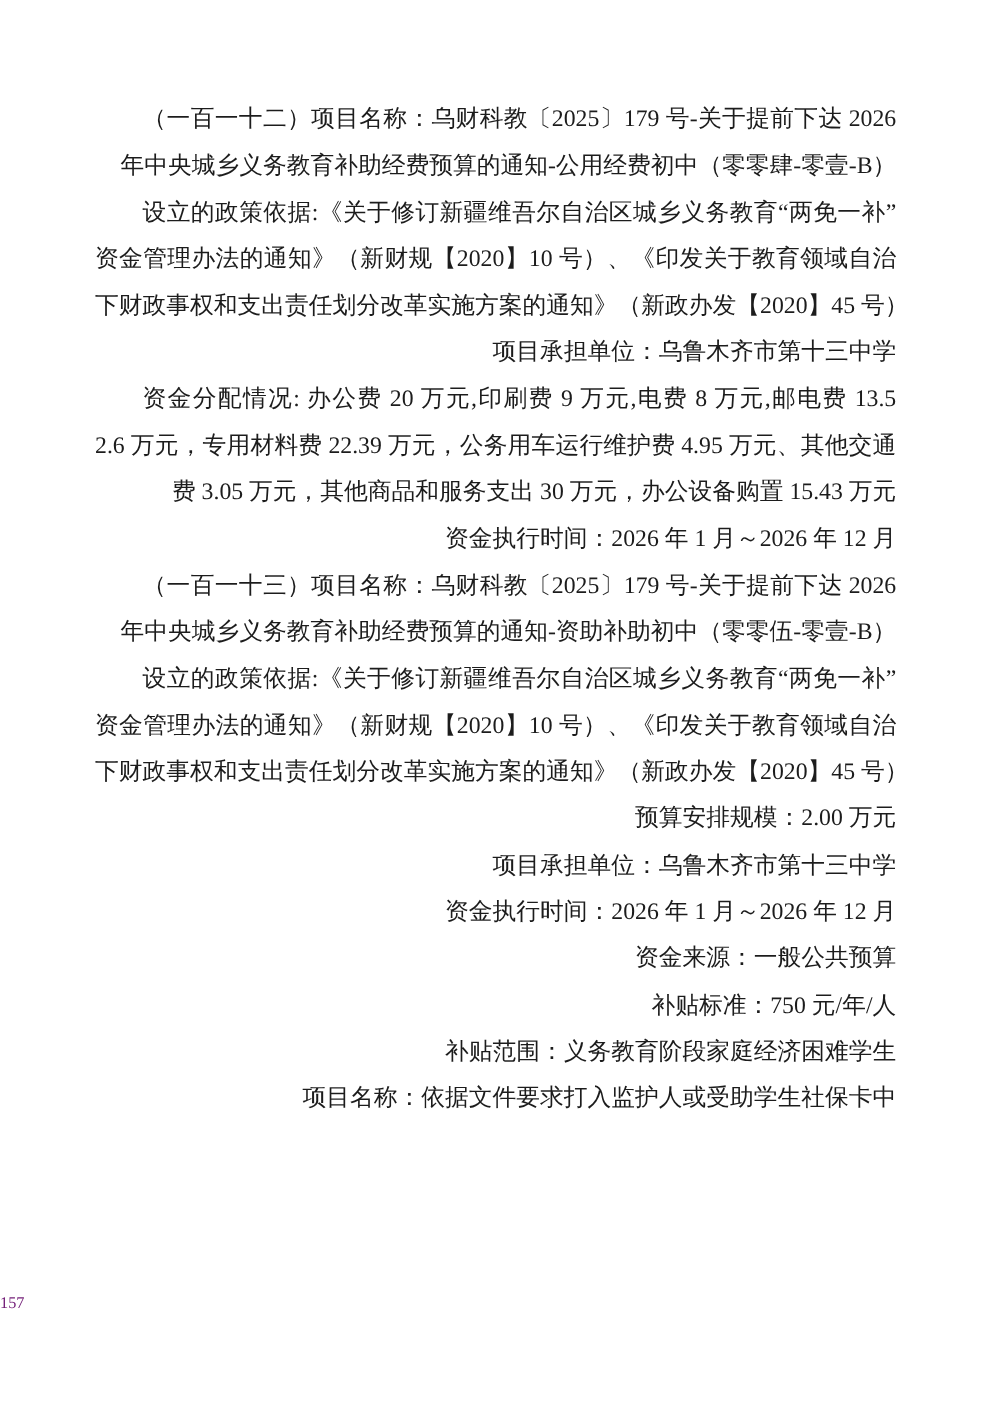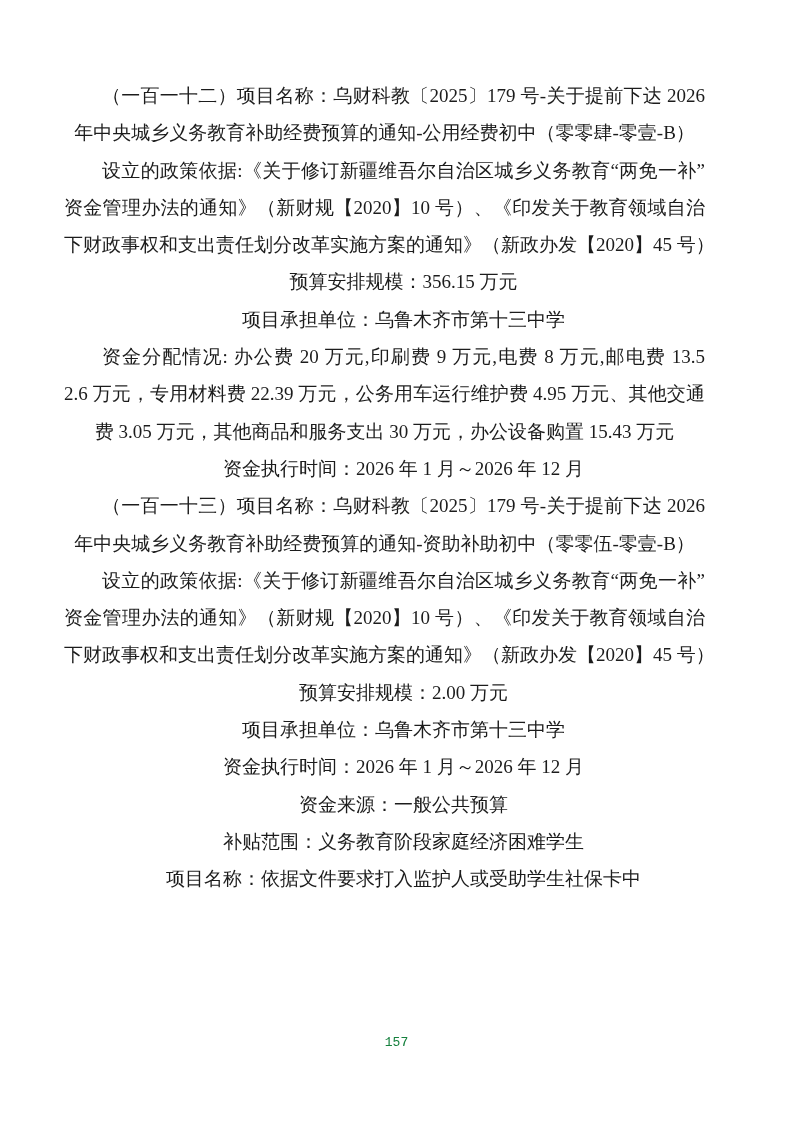--- a/index.html
+++ b/index.html
@@ -11,74 +11,73 @@
     position: relative;
     width: 793px;
     height: 1122px;
     background: #ffffff;
     overflow: hidden;
     font-family: "Liberation Serif", "DejaVu Serif", serif;
     color: #1c1c1c;
   }
   .doc-body {
     position: absolute;
-    left: 64px;
+    left: 76px;
     top: 77px;
     width: 641px;
   }
   .line {
     font-size: 19px;
     line-height: 37.3px;
     height: 37.3px;
     white-space: nowrap;
     overflow: visible;
-    text-align: center;
+    text-align: right;
   }
   .line.indent {
     padding-left: 38px;
   }
   .line.justify {
     white-space: normal;
     overflow: hidden;
     text-align: justify;
     text-align-last: justify;
   }
   .page-number {
     position: absolute;
     bottom: 72px;
     left: 0;
     width: 100%;
-    text-align: center;
-    font-family: Liberation Mono, monospace;
+    font-family: Liberation Serif, serif;
     font-size: 13px;
-    color: #15803d;
+    color: #701a75;
   }
 </style>
 </head>
 <body>
 
 <div class="page">
   <div class="doc-body">
       <div class="line indent justify">（一百一十二）项目名称：乌财科教〔2025〕179 号-关于提前下达 2026</div>
       <div class="line">年中央城乡义务教育补助经费预算的通知-公用经费初中（零零肆-零壹-B）</div>
       <div class="line indent justify">设立的政策依据:《关于修订新疆维吾尔自治区城乡义务教育“两免一补”</div>
       <div class="line justify">资金管理办法的通知》（新财规【2020】10 号）、《印发关于教育领域自治区以</div>
       <div class="line">下财政事权和支出责任划分改革实施方案的通知》（新政办发【2020】45 号）</div>
-      <div class="line indent">预算安排规模：356.15 万元</div>
       <div class="line indent">项目承担单位：乌鲁木齐市第十三中学</div>
       <div class="line indent justify">资金分配情况: 办公费 20 万元,印刷费 9 万元,电费 8 万元,邮电费 13.5</div>
       <div class="line justify">2.6 万元，专用材料费 22.39 万元，公务用车运行维护费 4.95 万元、其他交通</div>
       <div class="line">费 3.05 万元，其他商品和服务支出 30 万元，办公设备购置 15.43 万元</div>
       <div class="line indent">资金执行时间：2026 年 1 月～2026 年 12 月</div>
       <div class="line indent justify">（一百一十三）项目名称：乌财科教〔2025〕179 号-关于提前下达 2026</div>
       <div class="line">年中央城乡义务教育补助经费预算的通知-资助补助初中（零零伍-零壹-B）</div>
       <div class="line indent justify">设立的政策依据:《关于修订新疆维吾尔自治区城乡义务教育“两免一补”</div>
       <div class="line justify">资金管理办法的通知》（新财规【2020】10 号）、《印发关于教育领域自治区以</div>
       <div class="line">下财政事权和支出责任划分改革实施方案的通知》（新政办发【2020】45 号）</div>
       <div class="line indent">预算安排规模：2.00 万元</div>
       <div class="line indent">项目承担单位：乌鲁木齐市第十三中学</div>
       <div class="line indent">资金执行时间：2026 年 1 月～2026 年 12 月</div>
       <div class="line indent">资金来源：一般公共预算</div>
+      <div class="line indent">补贴标准：750 元/年/人</div>
       <div class="line indent">补贴范围：义务教育阶段家庭经济困难学生</div>
       <div class="line indent">项目名称：依据文件要求打入监护人或受助学生社保卡中</div>
     </div>
   <div class="page-number">157</div>
 </div>
 
 </body></html>

